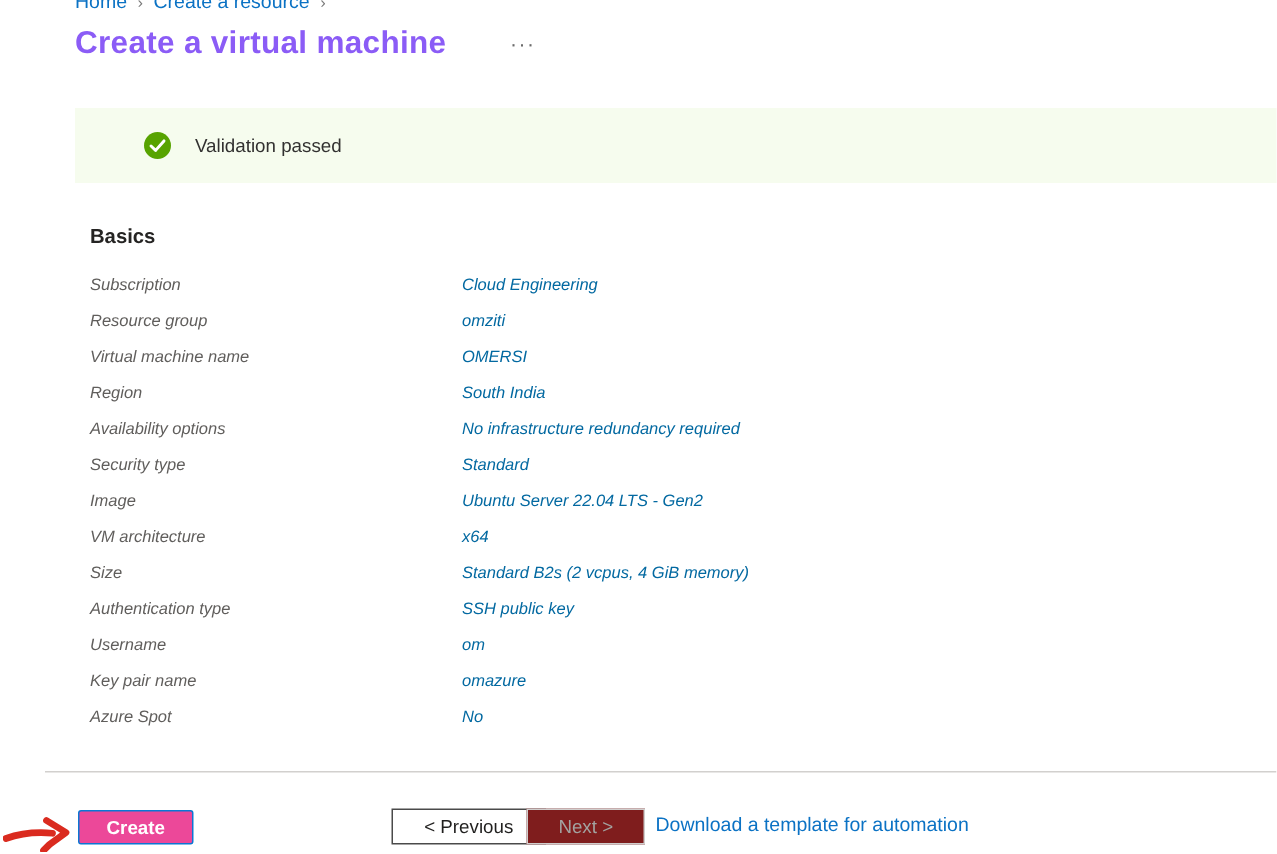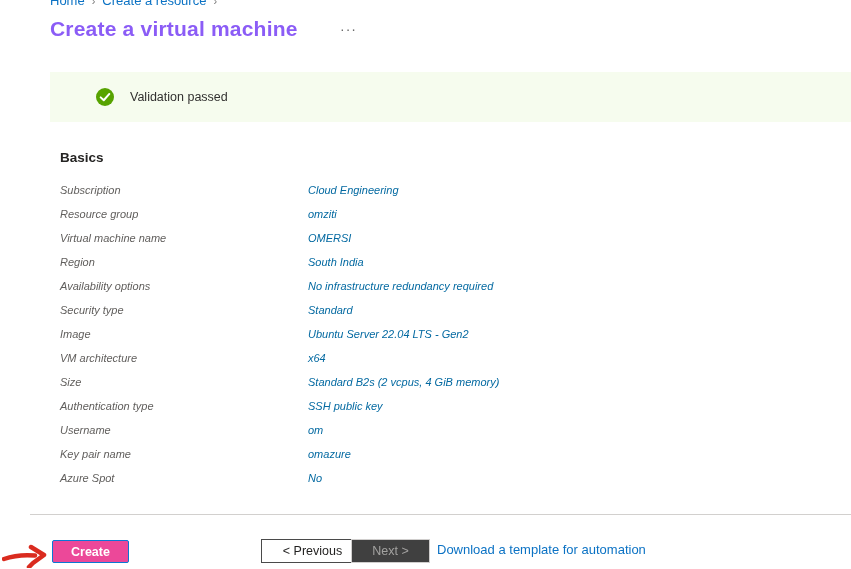--- a/index.html
+++ b/index.html
@@ -63,21 +63,21 @@
   .btn-create{
     left:52px;top:540px;width:77px;height:23px;
     background:#ec4899;color:#ffffff;font-weight:700;border:1px solid #0b77d4;
   }
   .btn-previous{
     left:242px;top:539px;width:103px;height:24px;
     background:#ffffff;color:#201f1e;border:1px solid #4a4a4a;border-radius:0;margin-left:19px;
   }
   .btn-next{
     left:351px;top:539px;width:79px;height:24px;
-    background:#404040;color:#a3a2a0;border:1px solid #d0cecd;border-radius:0;
+    background:#7f1d1d;color:#a3a2a0;border:1px solid #d0cecd;border-radius:0;
     cursor:default;
   }
   .download-link{
     position:absolute;left:437px;top:542px;
     font-size:13px;color:#0b72c4;cursor:pointer;white-space:nowrap;
   }
 </style>
 </head>
 <body>
 

